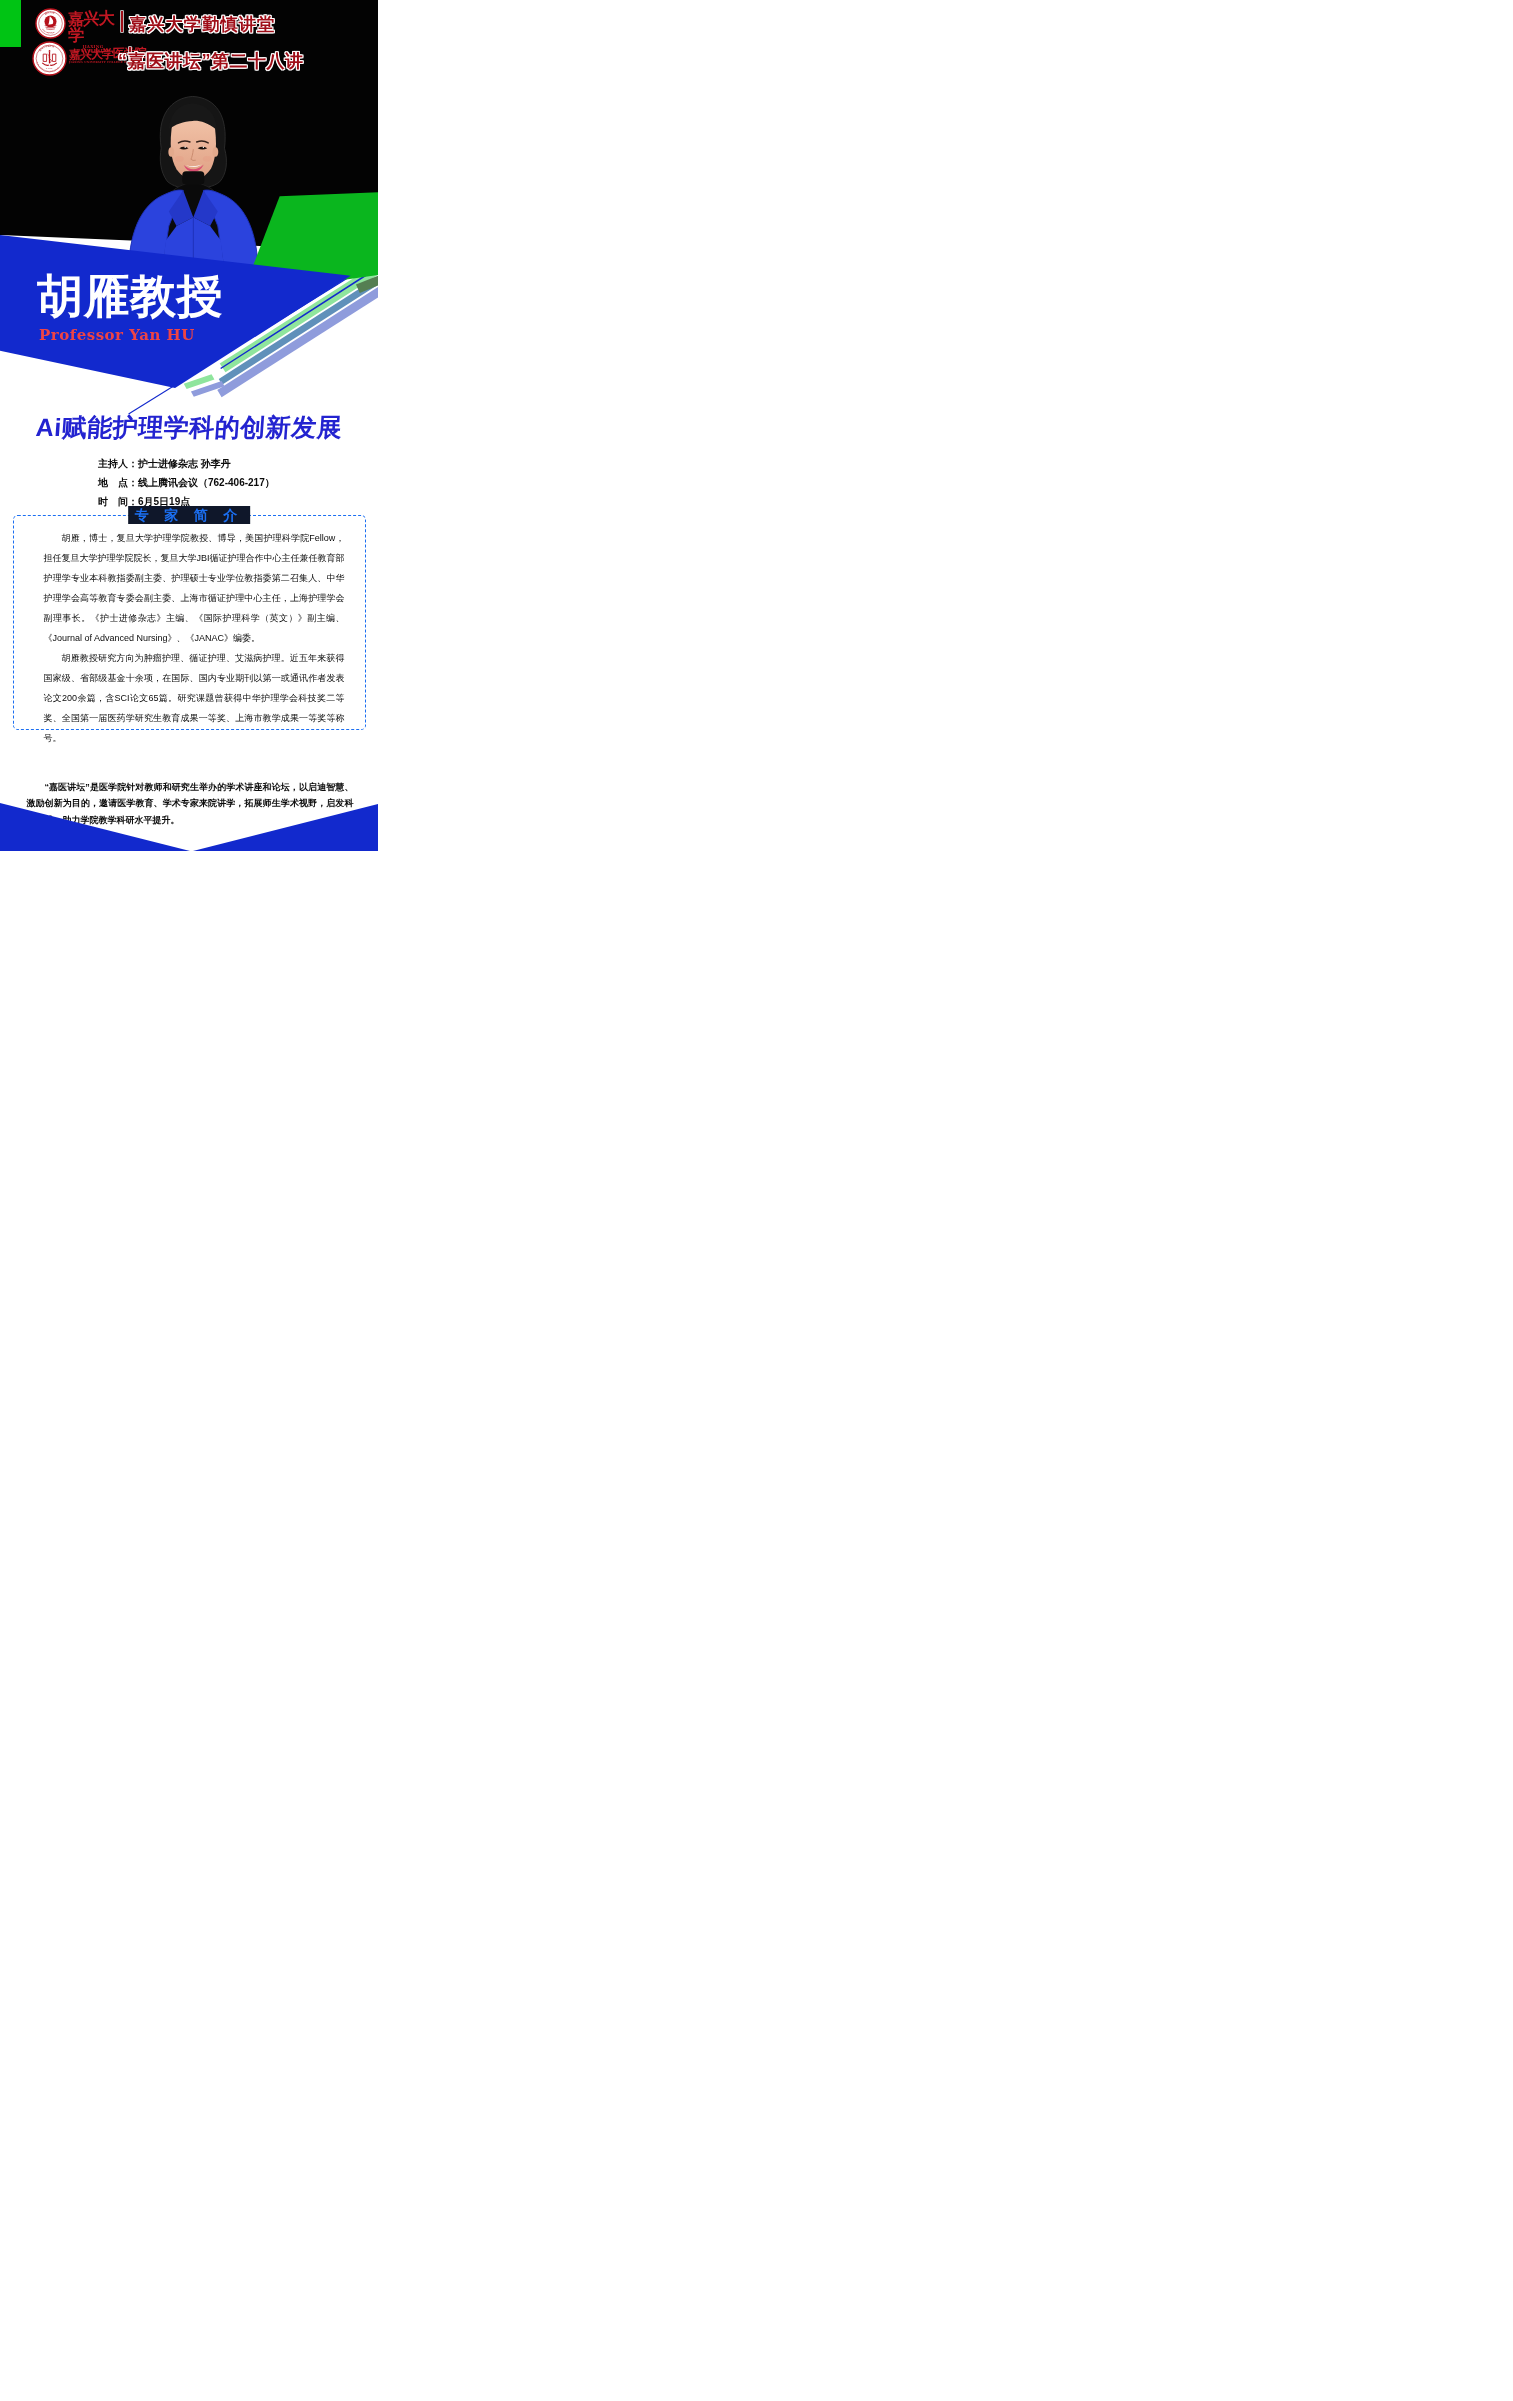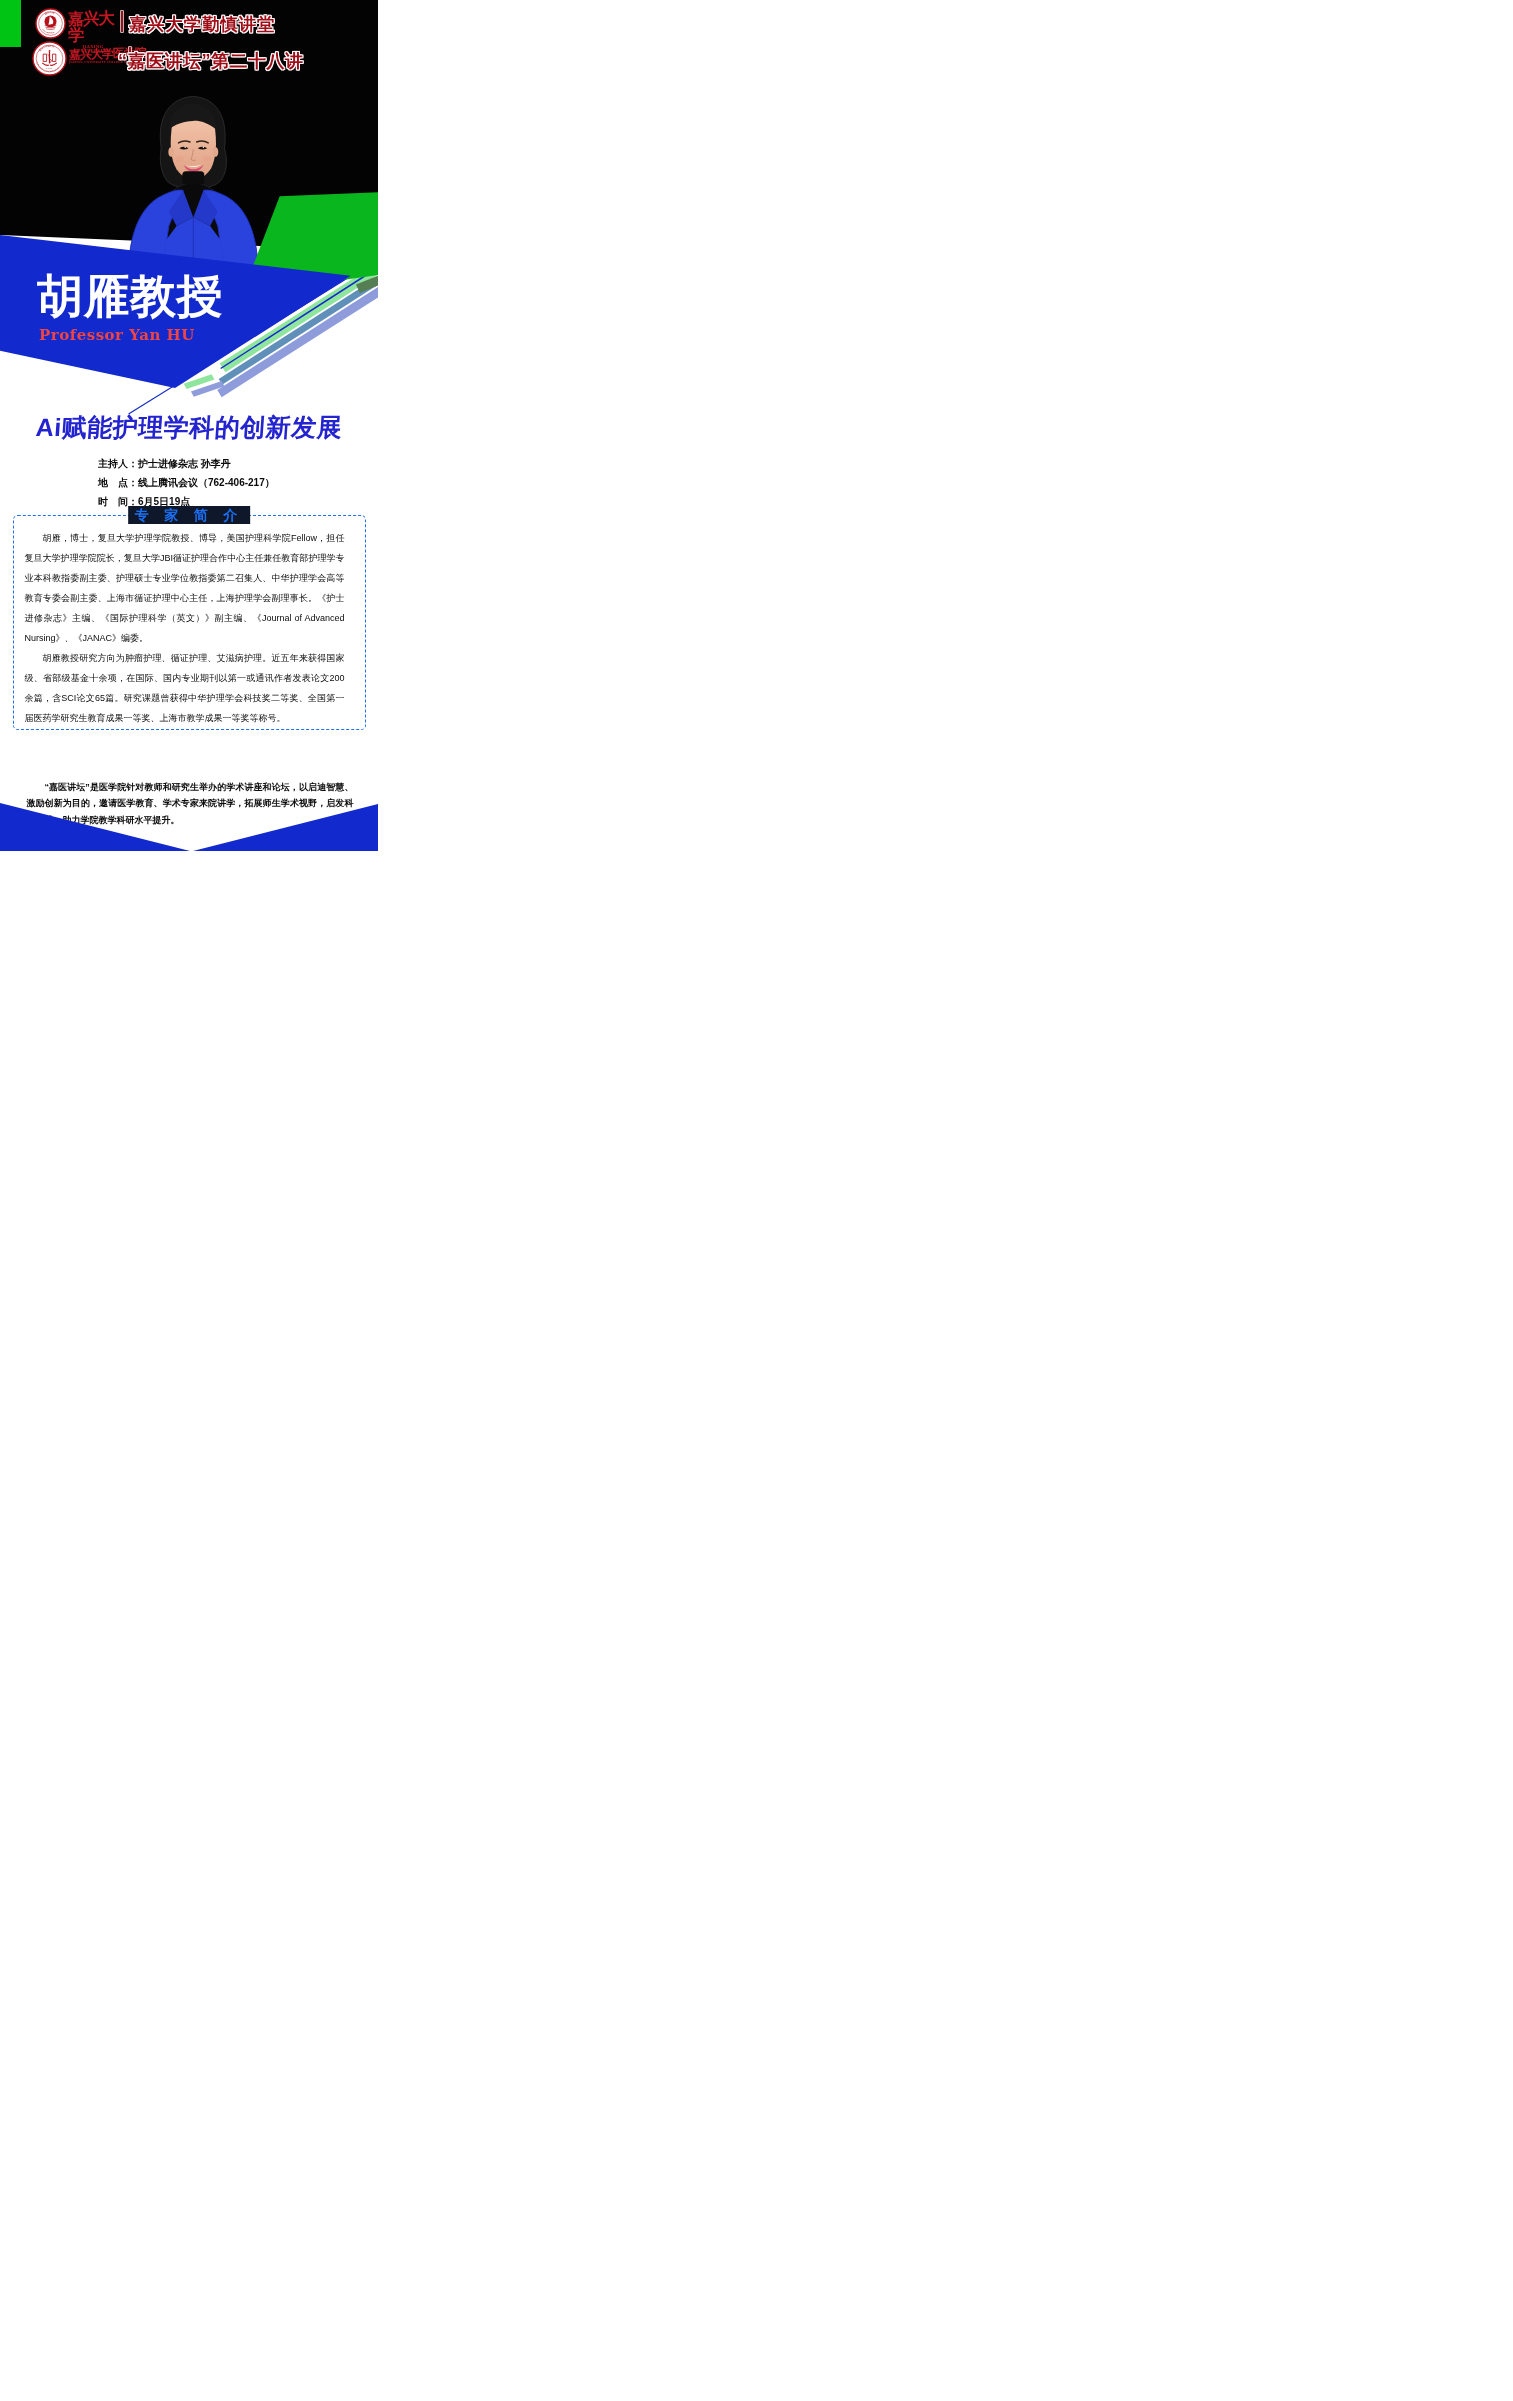--- a/index.html
+++ b/index.html
@@ -46,21 +46,21 @@
   .expert-box{
     left:12.5px;top:515px;width:353px;height:215px;border:1.4px dashed #1b6ff2;border-radius:4.8px;
     box-sizing:border-box;
   }
   .expert-label{
     position:absolute;top:-10px;left:50%;transform:translateX(-50%);
     background:#0f172a;color:#1b6ff2;font-weight:bold;font-size:14px;letter-spacing:5.8px;
     padding:0 6.7px;white-space:nowrap;line-height:18px;
   }
   .expert-text{
-    position:absolute;left:11px;right:20px;top:11.5px;color:#0b0b0b;font-size:9px;line-height:20px;
+    position:absolute;left:30px;right:20px;top:11.5px;color:#0b0b0b;font-size:9px;line-height:20px;
     text-align:justify;
   }
   .expert-text p{margin:0;text-indent:2em;}
   
   .footer-about{
     left:26.4px;top:743px;width:327px;color:#0b0b0b;font-weight:bold;font-size:9px;
     line-height:16.3px;text-align:justify;text-indent:2em;margin-top:36px;
   }
   .tri{width:378px;height:851px;left:0;top:0;}
   .tri-left{background:#1229cd;clip-path:polygon(0 803px,190px 851px,0 851px);}

